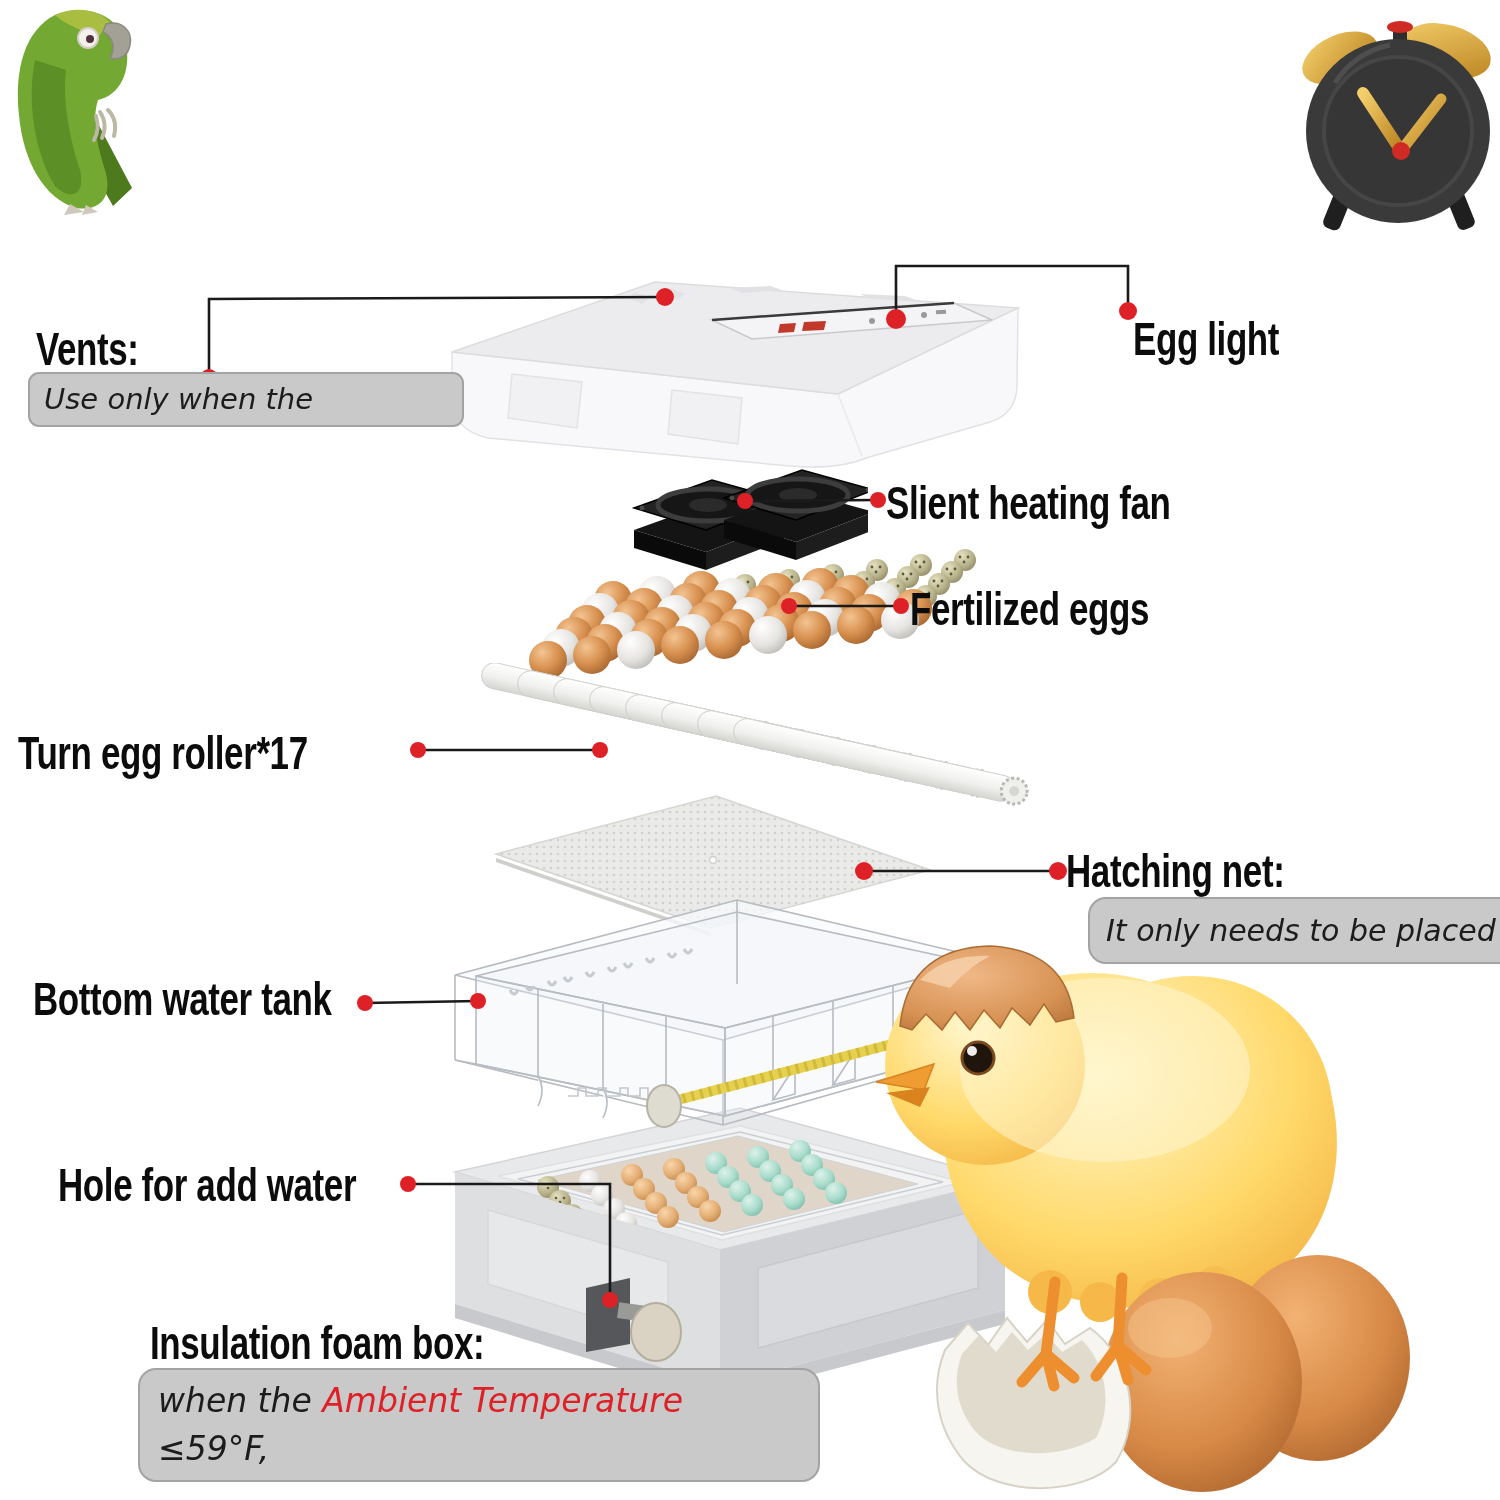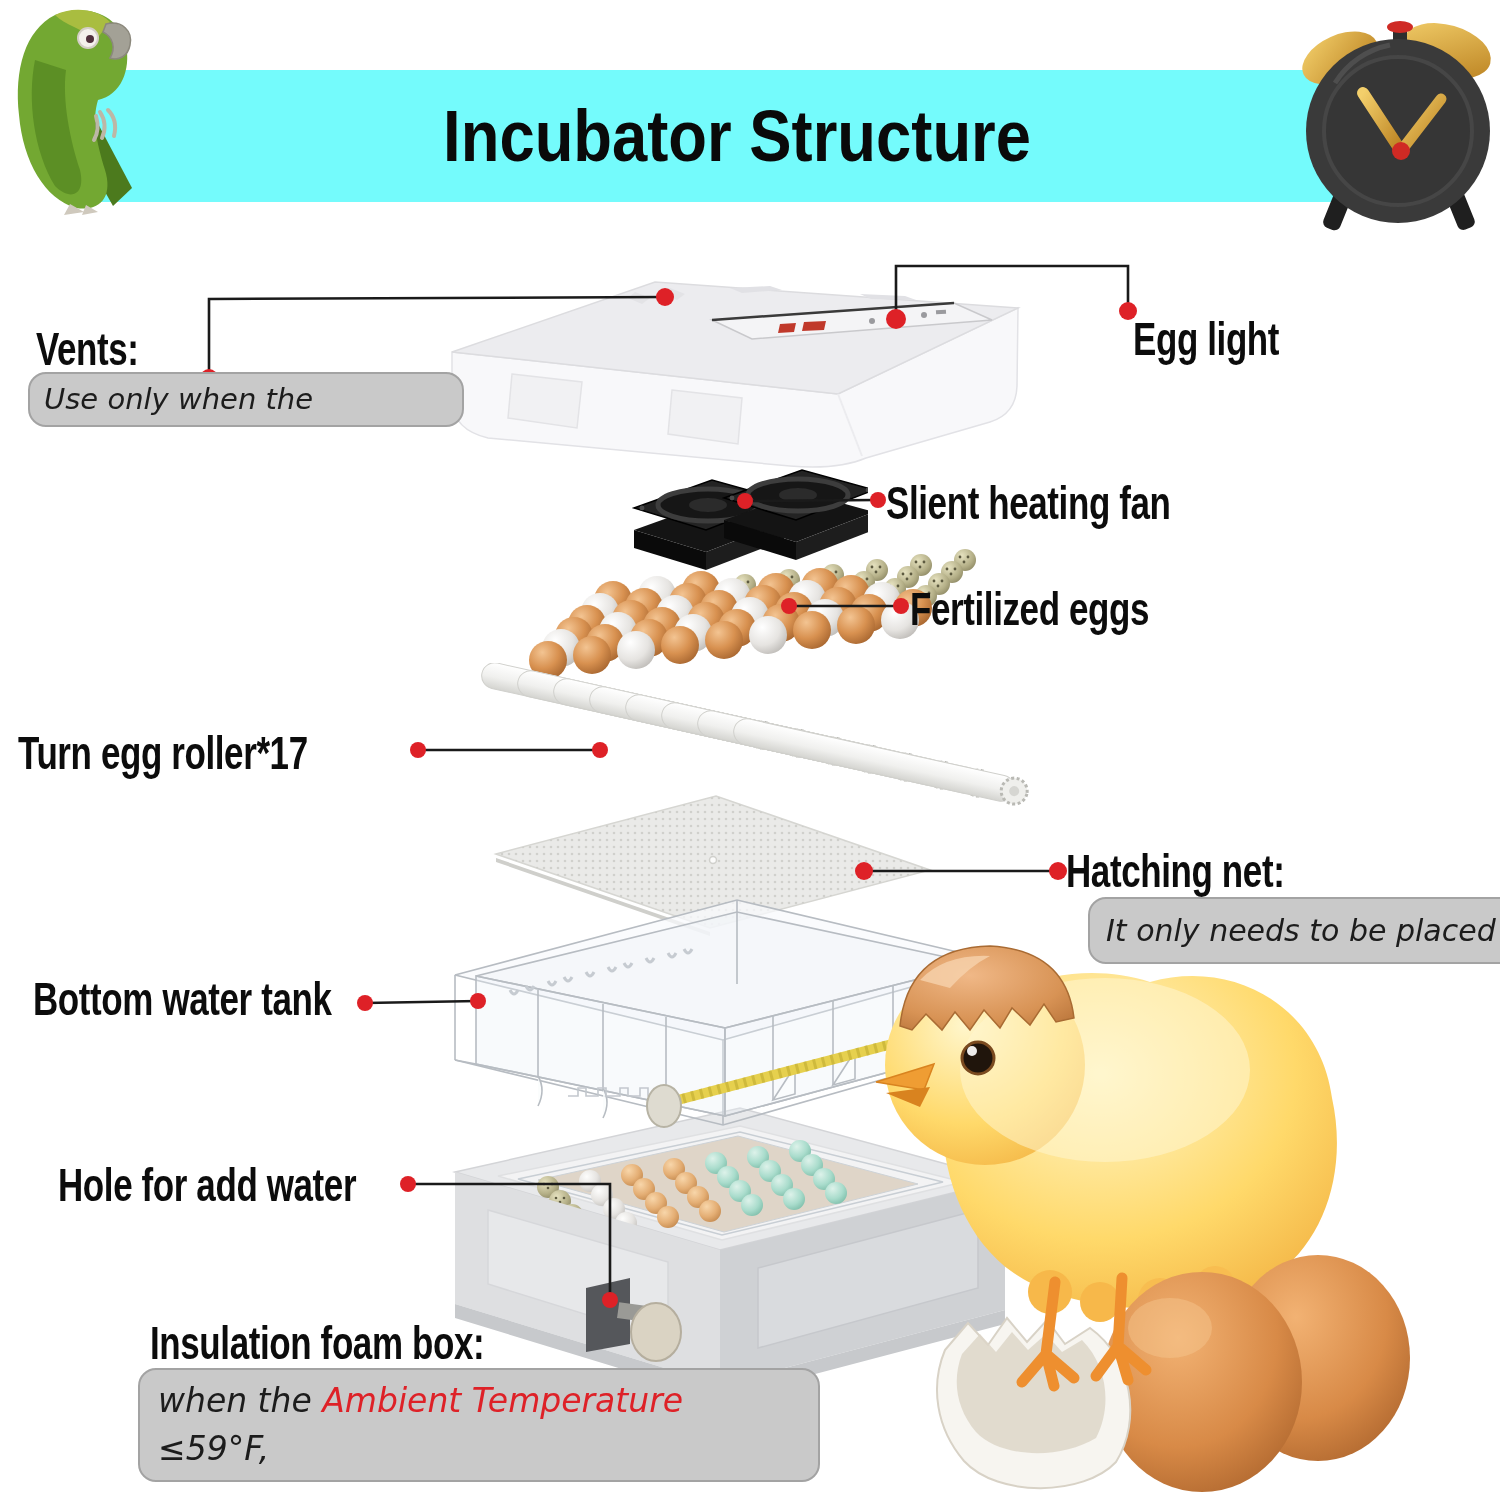--- a/index.html
+++ b/index.html
@@ -7,37 +7,34 @@
          font-family:"Liberation Sans",sans-serif;}
   .banner{position:absolute;left:85px;top:70px;width:1305px;height:132px;
           background:var(--banner-bg,#74fbfc);display:flex;align-items:center;justify-content:center;z-index:4;}
   .banner-title{font-size:72px;font-weight:700;color:#0a0a0a;letter-spacing:0px;
                 transform:scaleX(.88);white-space:nowrap;}
   .label{position:absolute;font-weight:700;font-size:46px;color:#0c0c0c;white-space:nowrap;
          transform:scaleX(.76);transform-origin:0 50%;z-index:60;letter-spacing:-.5px;}
   .note{position:absolute;background:var(--note-bg,#c9c9c9);border:2px solid #a3a3a3;border-radius:18px;
         font-family:"DejaVu Sans",sans-serif;font-style:italic;color:#1c1c1c;z-index:60;}
   .note .red,.redtxt{color:var(--accent-red,#de2127);}
-  .note-vents{left:28px;top:372px;width:404px;padding:6px 14px;font-size:29px;line-height:39px;}
+  .note-vents{left:28px;top:372px;width:404px;padding:6px 14px;font-size:29px;line-height:39px;border-radius:11px;}
   .note-hatch{left:1088px;top:897px;width:398px;padding:9px 16px;font-size:30px;line-height:45px;}
   .note-foam{left:138px;top:1368px;width:642px;padding:7px 18px;font-size:33px;line-height:48px;}
   svg{display:block;}
   .illus{position:absolute;pointer-events:none;}
   .lead{stroke:#1a1a1a;stroke-width:2.6;fill:none;}
   .dot{fill:var(--accent-red,#de2127);}
   #leads{position:absolute;left:0;top:0;z-index:55;pointer-events:none;}
 </style>
 </head>
 <body>
 
 <div class="stage">
 
-  <div class="banner">
-    <div class="banner-title">Incubator Structure</div>
-  </div>
 
   <svg class="illus" style="left:0;top:0;z-index:6" width="175" height="218" viewBox="0 0 175 218">
     <path d="M95,118 L132,188 L113,206 L86,158 Z" fill="#4c7a1d"></path>
     <path d="M55,15 C25,30 14,70 19,115 C23,162 45,199 76,208 C101,212 113,196 105,170 C96,140 92,120 98,100 C121,95 131,70 126,45 C119,14 86,3 55,15 Z" fill="#73a832"></path>
     <path d="M35,60 C27,100 34,152 55,186 C70,201 86,196 80,170 C70,140 62,100 66,70 Z" fill="#5c8f25"></path>
     <path d="M55,15 C70,7 96,7 110,22 L96,40 C81,28 65,25 55,15 Z" fill="#a9bd40"></path>
     <path d="M106,24 C122,20 133,31 130,45 C128,56 119,61 110,58 C116,48 113,37 103,32 Z" fill="#a3a196" stroke="#8b887c" stroke-width="1.5"></path>
     <circle cx="88" cy="38" r="10" fill="#f4f1ec" stroke="#d4cec7" stroke-width="2"></circle>
     <circle cx="90" cy="39" r="4" fill="#50303c"></circle>
     <path d="M100,112 q8,12 2,26 M108,110 q10,10 6,26 M96,116 q4,14 -2,24" stroke="#bdb7a6" stroke-width="4" fill="none" stroke-linecap="round"></path>

